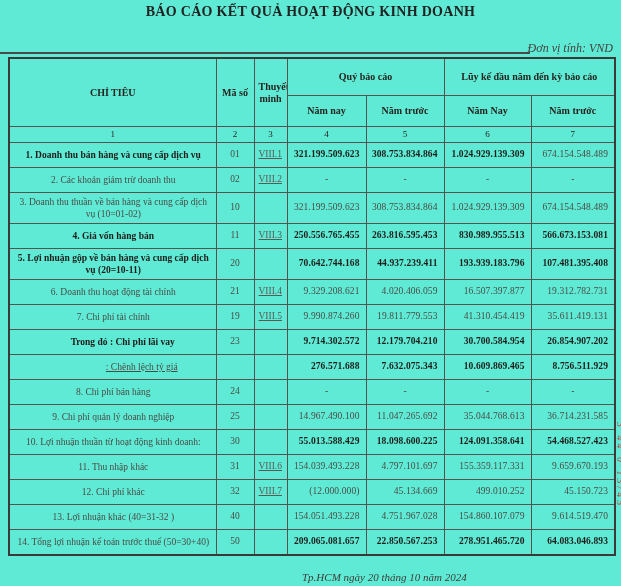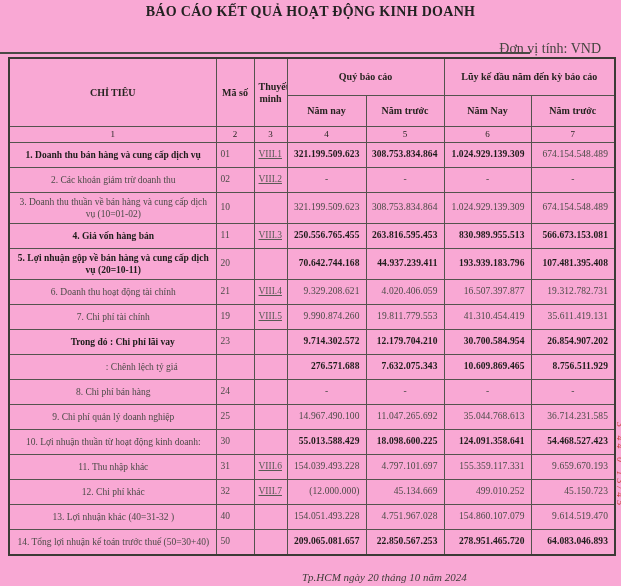--- a/index.html
+++ b/index.html
@@ -1,26 +1,26 @@
 <!DOCTYPE html>
 <html><head>
 <meta charset="utf-8">
 <style>
   html,body{margin:0;padding:0;background:#e8e8e4;}
   .page{
     position:relative;width:621px;height:586px;overflow:hidden;
-    background:#f9a8d4;
+    background:#5eead4;
     font-family:"Liberation Serif","DejaVu Serif",serif;
     color:#2e2e2e;
   }
   .title-block{position:absolute;top:4px;left:0;width:100%;text-align:center;}
   .title{font-weight:bold;font-size:14px;letter-spacing:.3px;color:#222;}
   .subtitle{font-weight:bold;font-size:14px;margin-top:3px;color:#222;}
   .top-rule{position:absolute;top:52px;left:0;width:530px;height:2px;background:#4a4a46;}
-  .unit-note{position:absolute;top:41px;right:20px;font-size:14px;color:#44443f;}
+  .unit-note{position:absolute;top:41px;right:8px;font-style:italic;font-size:12px;color:#44443f;}
 
   table.report{
     position:absolute;top:57px;left:8px;width:606px;
     border-collapse:collapse;table-layout:fixed;
     font-size:9.5px;
   }
   table.report th, table.report td{
     border:1px solid #55534e;
     padding:2px 4px;
     vertical-align:middle;
@@ -29,27 +29,27 @@
   table.report{border:2px solid #3c3a36;}
   thead th{font-weight:bold;text-align:center;color:#262420;font-size:10px;line-height:1.2;}
   tr.hdr1 th{height:32px;}
   tr.hdr2 th{height:26px;}
   tr.idx th{height:13px;font-weight:normal;font-size:9px;padding:1px;}
   col.c1{width:207px;} col.c2{width:38px;} col.c3{width:33px;}
   col.c4{width:79px;} col.c5{width:78px;} col.c6{width:87px;} col.c7{width:84px;}
 
   tbody td{color:#4b4b47;line-height:1.25;}
   tbody td.lbl{text-align:center;padding-left:5px;padding-top:4px;}
-  tbody td.ms{}
+  tbody td.ms{text-align:center;}
   tbody td.tm{text-decoration:underline;color:#5a5a56;}
   tbody td.num{text-align:right;padding-right:6px;font-size:9.5px;letter-spacing:.1px;}
   tbody td.dash{text-align:center;}
   .b{font-weight:bold;color:#1d1c1a;}
   .ind1{padding-left:24px !important;}
-  .ind2{padding-left:62px !important;}
+  .ind2{padding-left:62px !important;text-decoration:underline;}
   tr.rw td{height:18px;}
 
   .footer-line{
     position:absolute;top:571px;left:302px;
     font-style:italic;font-size:11px;color:#3f3d39;white-space:nowrap;
   }
   .red-note{
     position:absolute;top:422px;right:-5px;width:18px;height:150px;
     color:#c03329;font-size:10px;font-style:italic;letter-spacing:3px;
     writing-mode:vertical-rl;text-orientation:mixed;opacity:.85;

